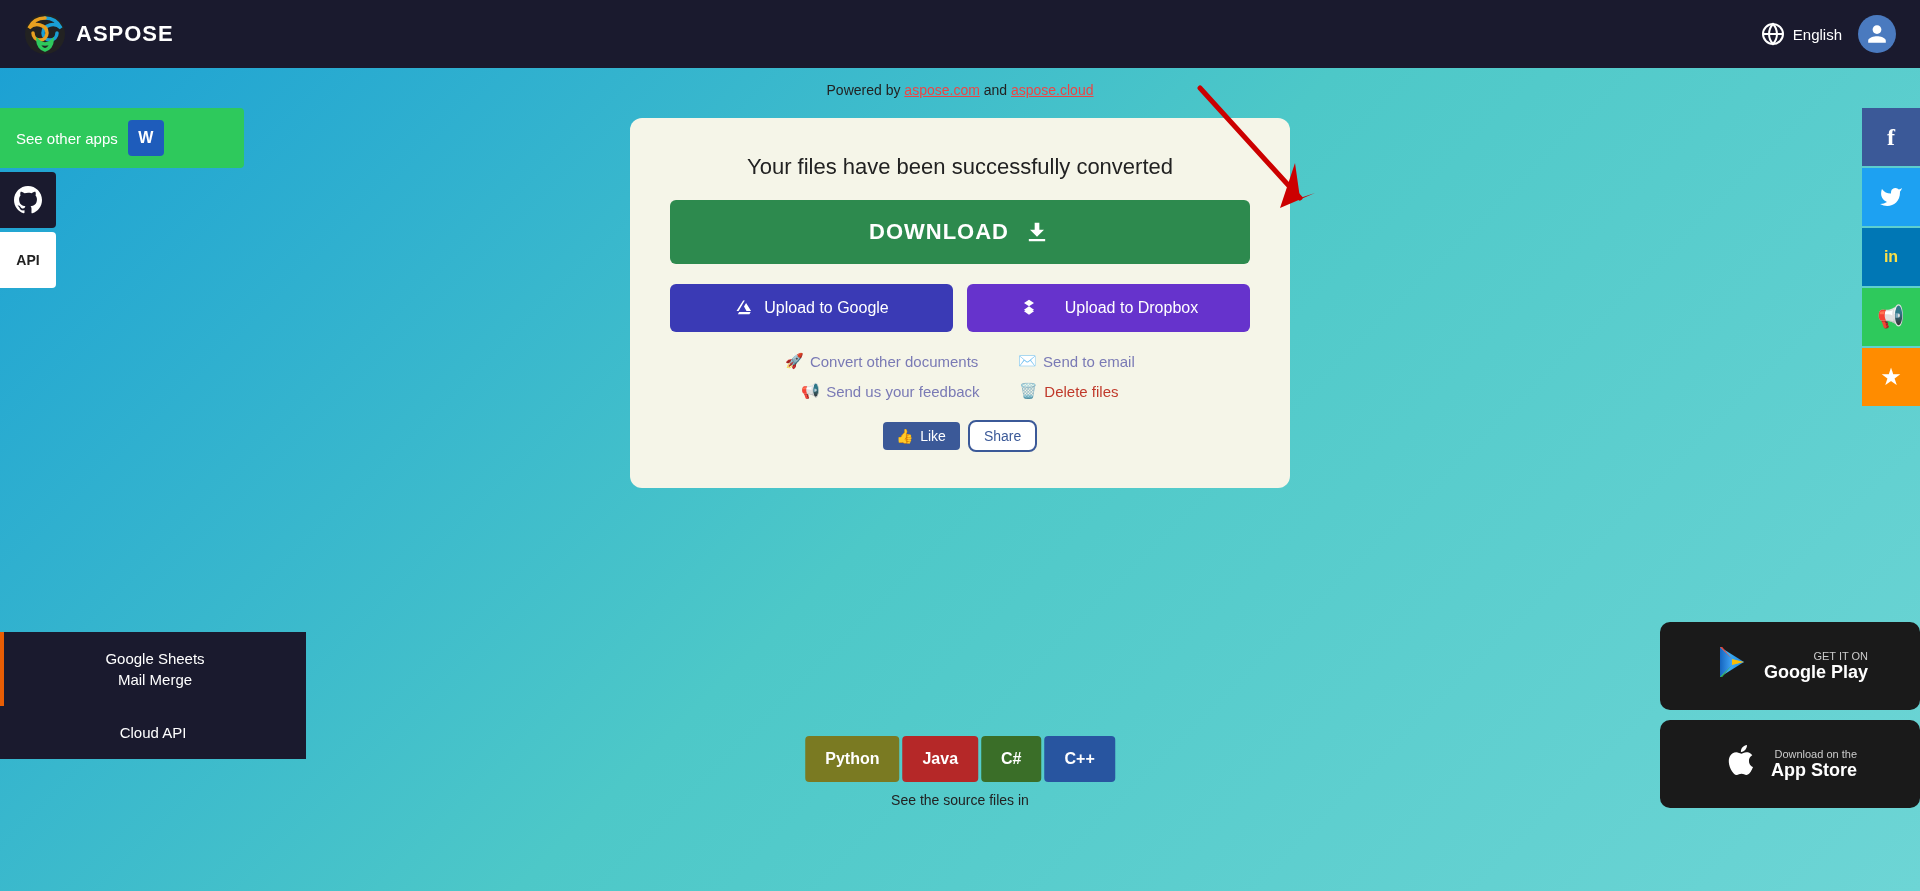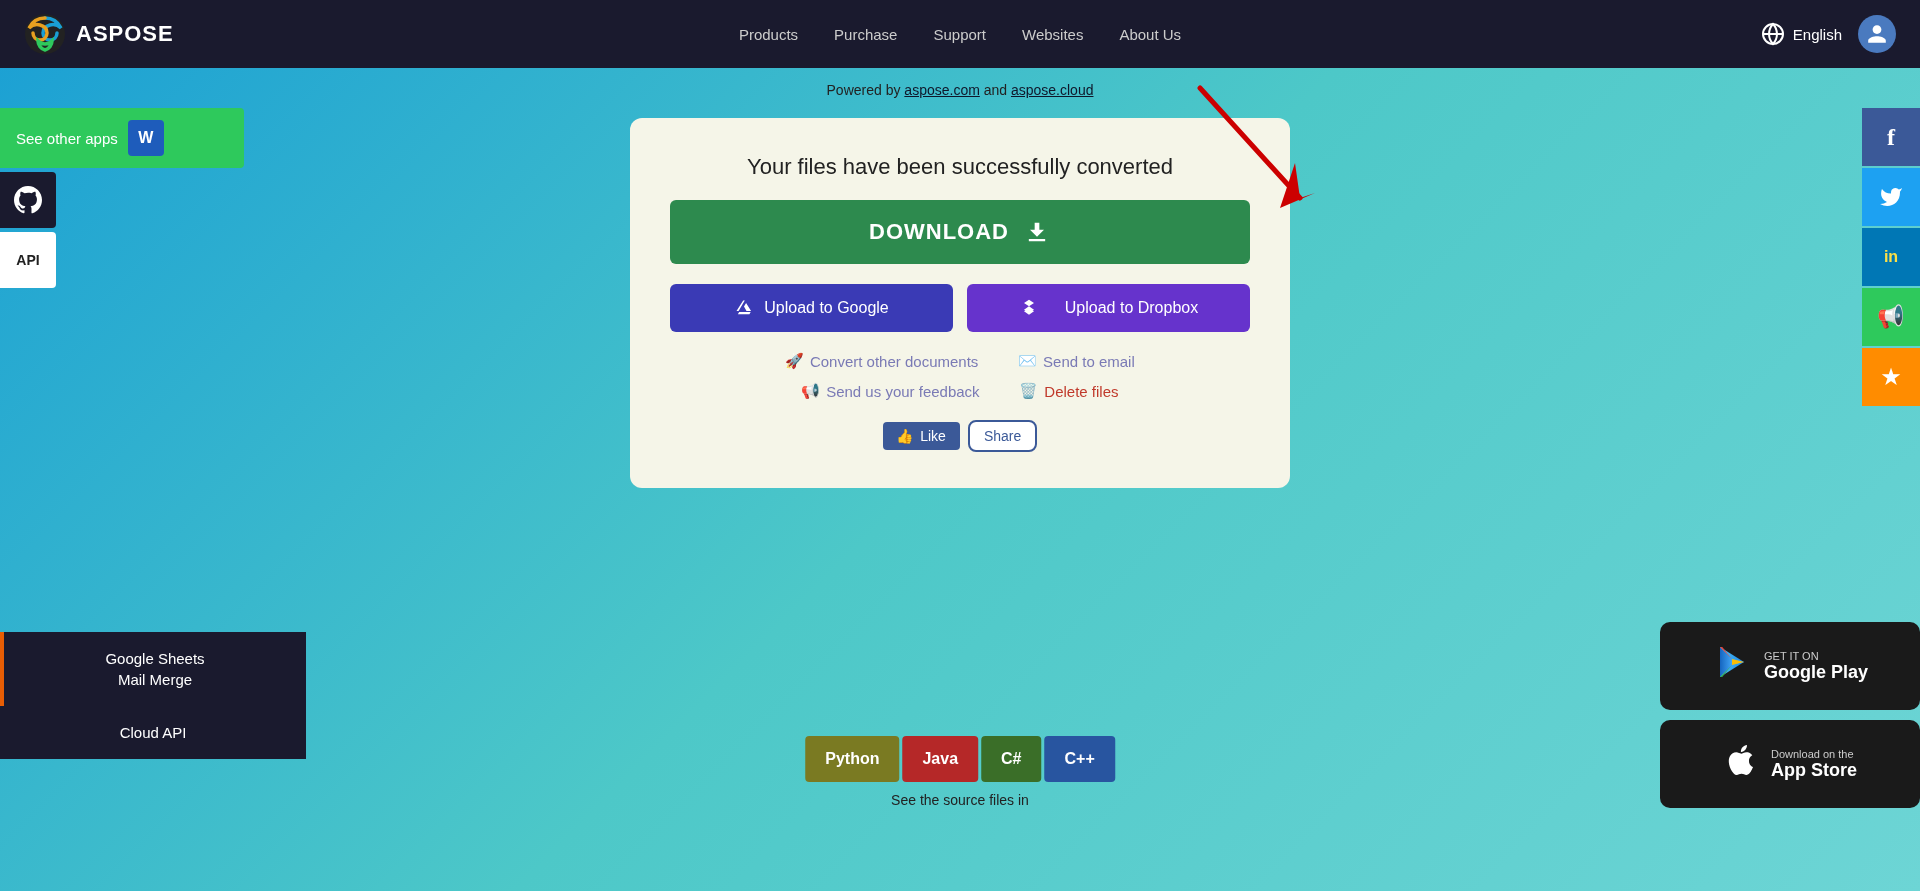--- a/index.html
+++ b/index.html
@@ -83,21 +83,21 @@
     }
 
     
     .powered-by {
       text-align: center;
       padding: 14px 0 10px;
       font-size: 14px;
       color: #222;
     }
     .powered-by a {
-      color: #0f172a;
+      color: #ef4444;
       text-decoration: underline;
     }
 
     
     .main-area {
       display: flex;
       justify-content: center;
       align-items: flex-start;
       padding: 10px 0 20px;
       position: relative;
@@ -335,20 +335,21 @@
     .star-btn { background: #ff8c00; color: white; }
 
     
     .bottom-right {
       position: absolute;
       right: 0;
       bottom: 0;
       display: flex;
       flex-direction: column;
       gap: 10px;
+      text-align: right;
     }
     .app-store-btn {
       background: #1a1a1a;
       color: white;
       width: 260px;
       height: 88px;
       border-radius: 10px;
       display: flex;
       align-items: center;
       justify-content: center;
@@ -401,27 +402,20 @@
 
     <svg class="logo-icon" viewBox="0 0 42 42" xmlns="http://www.w3.org/2000/svg">
       <circle cx="21" cy="21" r="20" fill="#222"></circle>
       <path d="M21 5 C28 5 34 9 37 15 C34 12 30 11 26 12 C22 13 19 16 19 20 C19 24 22 27 26 27 C30 27 33 24 33 20" stroke="#1a9fd4" stroke-width="3.5" fill="none" stroke-linecap="round"></path>
       <path d="M21 5 C14 5 8 9 5 15 C8 12 12 11 16 12 C20 13 23 16 23 20 C23 24 20 27 16 27 C12 27 9 24 9 20" stroke="#e8a020" stroke-width="3.5" fill="none" stroke-linecap="round"></path>
       <path d="M14 28 C14 32 17 36 21 37 C25 36 28 32 28 28 C26 30 24 31 21 31 C18 31 16 30 14 28Z" stroke="#2ec95c" stroke-width="3.5" fill="none" stroke-linecap="round"></path>
     </svg>
     <span class="logo-text">ASPOSE</span>
   </div>
 
-  <nav class="header-nav">
-    <a>Products</a>
-    <a>Purchase</a>
-    <a>Support</a>
-    <a>Websites</a>
-    <a>About Us</a>
-  </nav>
 
   <div class="header-right">
     <button class="lang-btn">
       <svg class="globe-icon" viewBox="0 0 24 24" fill="none" stroke="currentColor" stroke-width="2">
         <circle cx="12" cy="12" r="10"></circle>
         <line x1="2" y1="12" x2="22" y2="12"></line>
         <path d="M12 2a15.3 15.3 0 0 1 4 10 15.3 15.3 0 0 1-4 10 15.3 15.3 0 0 1-4-10 15.3 15.3 0 0 1 4-10z"></path>
       </svg>
       <span>English</span>
     </button>

